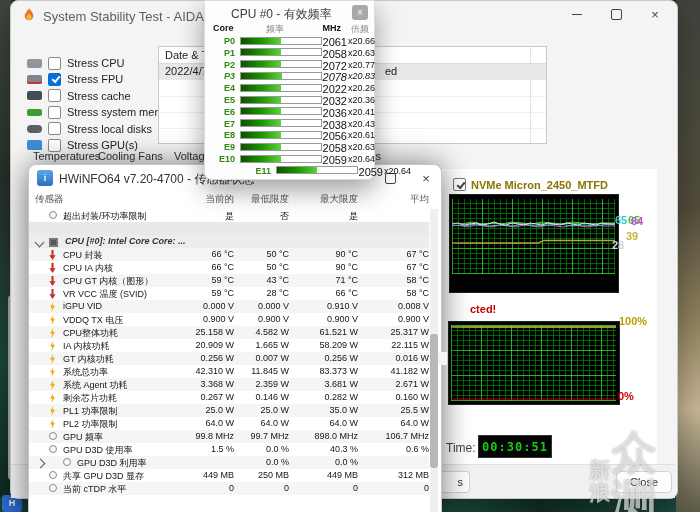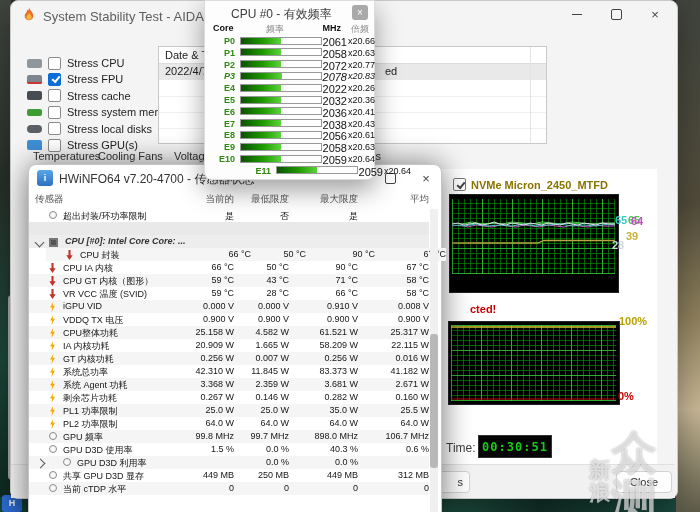--- a/index.html
+++ b/index.html
@@ -278,21 +278,21 @@
         <div class="srow spacer" style="top: 13px;"></div>
         <div class="srow section" style="top: 26px;">
           <span style="left: 7px; top: 3px;">
             <span class="chev-d"></span>
           </span>
           <span style="left: 20px; top: 2px;">
             <span class="ic-chip" style="display:inline-block"></span>
           </span>
           <span class="s-label sec">CPU [#0]: Intel Core Core: ...</span>
         </div>
-        <div class="srow alt" style="top: 39px; margin-left: 17px;">
+        <div class="srow alt" style="top: 39px;">
           <span class="ric">
             <span class="ic-arrow" style="display:inline-block"></span>
           </span>
           <span class="s-label">CPU 封装</span>
           <span class="c1">66 °C</span>
           <span class="c2">50 °C</span>
           <span class="c3">90 °C</span>
           <span class="c4">67 °C</span>
         </div>
         <div class="srow" style="top: 52px;">
@@ -358,21 +358,21 @@
         <div class="srow" style="top: 130px;">
           <span class="ric">
             <span class="ic-bolt" style="display:inline-block"></span>
           </span>
           <span class="s-label">IA 内核功耗</span>
           <span class="c1">20.909 W</span>
           <span class="c2">1.665 W</span>
           <span class="c3">58.209 W</span>
           <span class="c4">22.115 W</span>
         </div>
-        <div class="srow alt" style="top: 143px;">
+        <div class="srow alt" style="top: 143px; padding-left: 18px;">
           <span class="ric">
             <span class="ic-bolt" style="display:inline-block"></span>
           </span>
           <span class="s-label">GT 内核功耗</span>
           <span class="c1">0.256 W</span>
           <span class="c2">0.007 W</span>
           <span class="c3">0.256 W</span>
           <span class="c4">0.016 W</span>
         </div>
         <div class="srow" style="top: 156px;">

